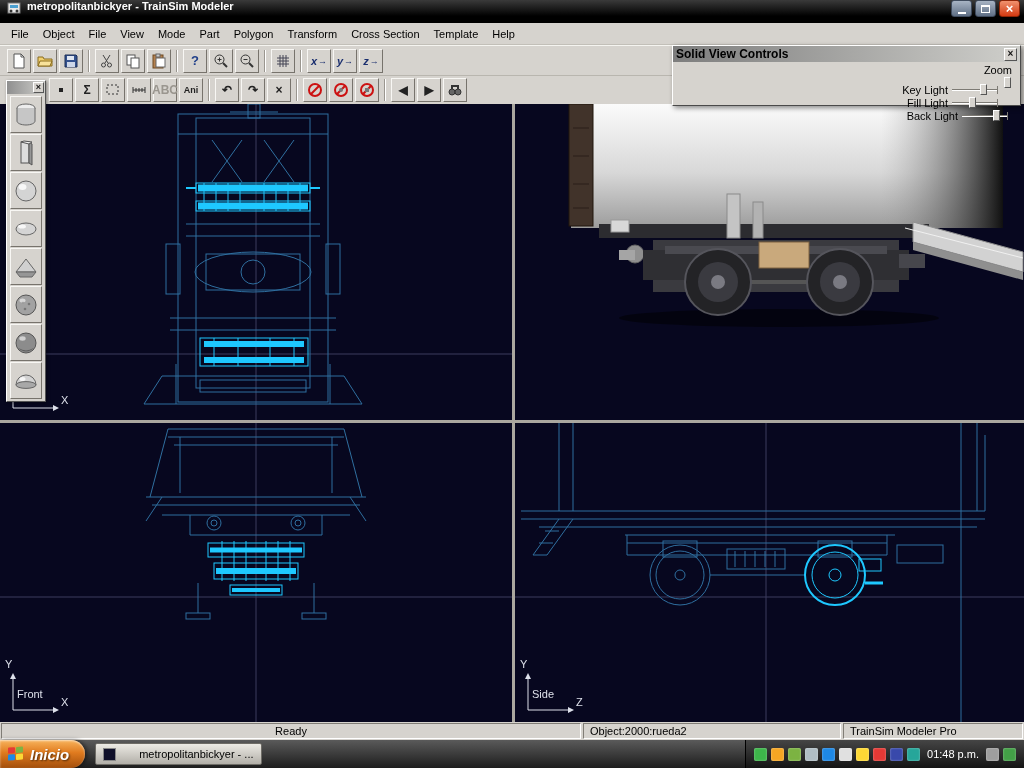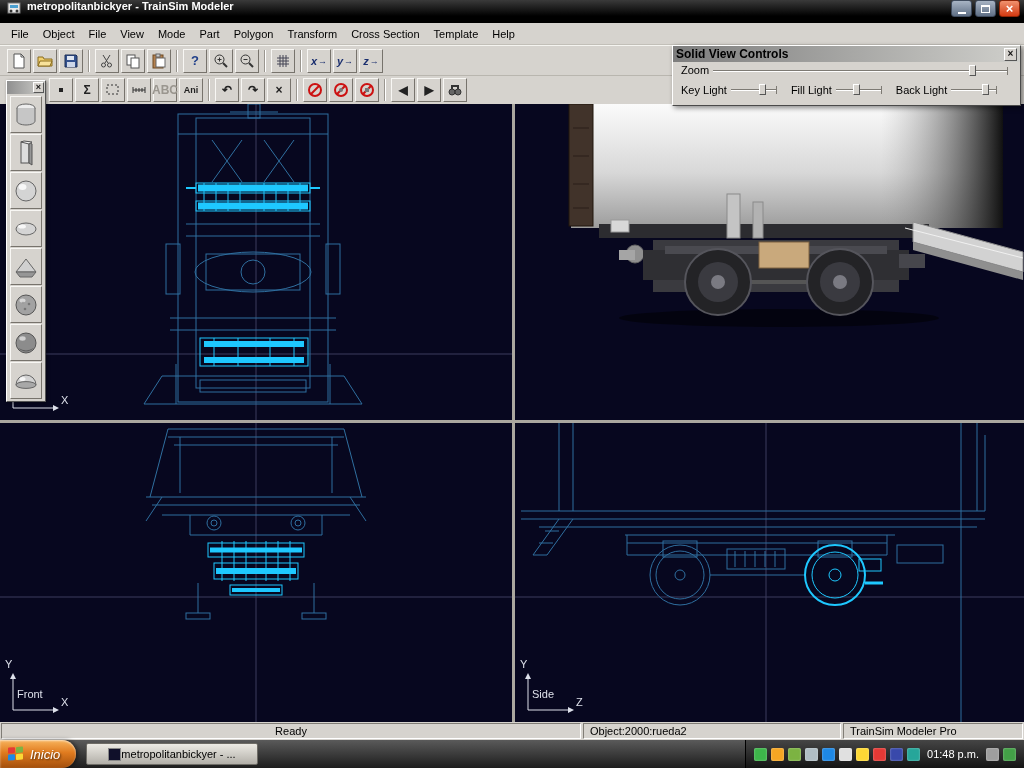--- a/index.html
+++ b/index.html
@@ -39,21 +39,21 @@
   .qmark{font-size:13px;font-weight:bold;color:#20408a;}
 
   
   .svc-dialog{position:absolute;left:672px;top:45px;width:349px;height:61px;background:#d6d3ce;z-index:55;
     border:1px solid;border-color:#ffffff #4a4a4a #4a4a4a #ffffff;box-shadow:2px 2px 5px rgba(0,0,0,.45);}
   .svc-title{height:16px;background:linear-gradient(90deg,#7d7d7d,#cfcfcb);display:flex;align-items:center;padding:0 3px;}
   .svc-title-text{font-size:12px;font-weight:bold;color:#000;flex:1;}
   .svc-close{width:13px;height:13px;background:#d6d3ce;border:1px solid;border-color:#fff #555 #555 #fff;
     font-size:10px;font-weight:bold;color:#111;display:flex;align-items:center;justify-content:center;line-height:10px;}
   .svc-body{padding:2px 8px 0 8px;}
-  .svc-row{display:flex;align-items:flex-start;height:19px;}
+  .svc-row{display:flex;align-items:flex-end;height:19px;flex-direction:column;}
   .svc-label{font-size:11px;color:#000;white-space:nowrap;}
   .svc-slider{position:relative;height:13px;flex:1;margin:0 4px;}
   .svc-slider.small{flex:0 0 46px;}
   .svc-track{position:absolute;left:0;right:0;top:6px;height:2px;background:#7d7a74;border-bottom:1px solid #fff;}
   .svc-tick{position:absolute;right:0;top:3px;width:1px;height:8px;background:#7d7a74;}
   .svc-thumb{position:absolute;top:1px;width:7px;height:11px;background:#d6d3ce;
     border:1px solid;border-color:#fff #555 #555 #fff;}
   .svc-group{display:flex;align-items:center;margin-right:10px;}
   .svc-group:last-child{margin-right:0;}
 
@@ -89,26 +89,26 @@
   .cell-ready{left:1px;width:580px;text-align:center;}
   .cell-object{left:583px;width:258px;}
   .cell-app{left:843px;width:180px;}
 
   
   .taskbar{position:absolute;top:740px;left:0;width:1024px;height:28px;
     background:linear-gradient(#5a5a5a,#1d1d1d);display:flex;align-items:center;z-index:60;}
   .start-button{height:28px;padding:0 16px 0 8px;border-radius:0 14px 14px 0;
     background:linear-gradient(#f8b45c,#e07b1f 45%,#a34f0c);display:flex;align-items:center;gap:6px;
     box-shadow:inset 0 1px 2px rgba(255,255,255,.6),2px 0 4px rgba(0,0,0,.5);}
-  .start-text{color:#fff;font-size:13px;font-weight:normal;font-style:italic;text-shadow:1px 1px 2px rgba(0,0,0,.6);}
+  .start-text{color:#fff;font-size:15px;font-weight:bold;font-style:italic;text-shadow:1px 1px 2px rgba(0,0,0,.6);}
   .xp-flag{width:16px;height:14px;display:grid;grid-template-columns:7px 7px;grid-template-rows:6px 6px;gap:1px;transform:skewY(-5deg);}
   .xp-flag i{display:block;border-radius:1px;}
   .f1{background:#e53935;}.f2{background:#7cb342;}.f3{background:#1e88e5;}.f4{background:#fdd835;}
   .task-item{height:22px;margin-left:10px;min-width:160px;background:linear-gradient(#eceae4,#b2afa8);
-    border:1px solid #6e6c66;border-radius:2px;display:flex;align-items:center;gap:0;padding:0 21px;font-size:11px;color:#000;}
+    border:1px solid #6e6c66;border-radius:2px;display:flex;align-items:center;gap:23px;padding:0 7px;font-size:11px;color:#000;}
   .task-icon{width:13px;height:13px;background:#10102a;border:1px solid #888;}
   .tray{margin-left:auto;height:28px;display:flex;align-items:center;padding:0 6px;
     background:linear-gradient(#454545,#141414);border-left:1px solid #000;}
   .tray-icon{width:13px;height:13px;border-radius:2px;margin:0 2px;flex:0 0 auto;box-shadow:inset 0 0 2px rgba(255,255,255,.5);}
   .clock{color:#fff;font-size:11px;margin:0 5px;white-space:nowrap;}
 </style>
 </head>
 <body>
 
 <div id="screen">

